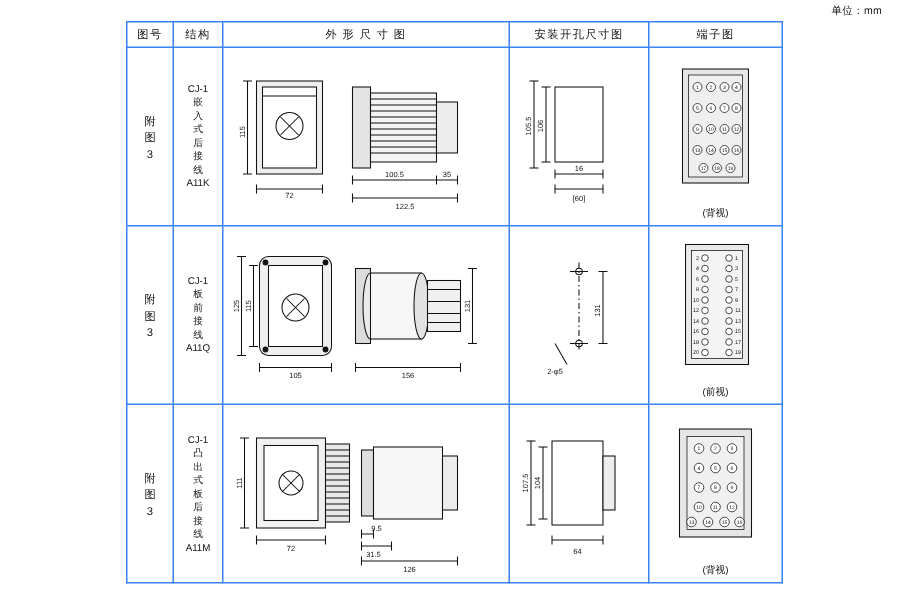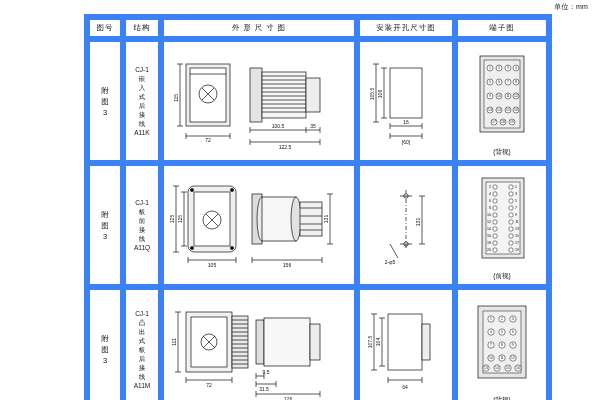--- a/index.html
+++ b/index.html
@@ -31,21 +31,21 @@
   table.main {
     position: absolute;
     left: 84px;
     top: 14px;
     width: 432px;
     height: 372px;
     border-collapse: collapse;
     table-layout: fixed;
   }
   table.main td, table.main th {
-    border: 6px solid #3b82f6;
+    border: 1px solid #3b82f6;
     padding: 0;
     vertical-align: middle;
     font-weight: normal;
   }
   thead th {
     height: 16px;
     font-size: 7.5px;
     text-align: center;
     letter-spacing: 1px;
   }

